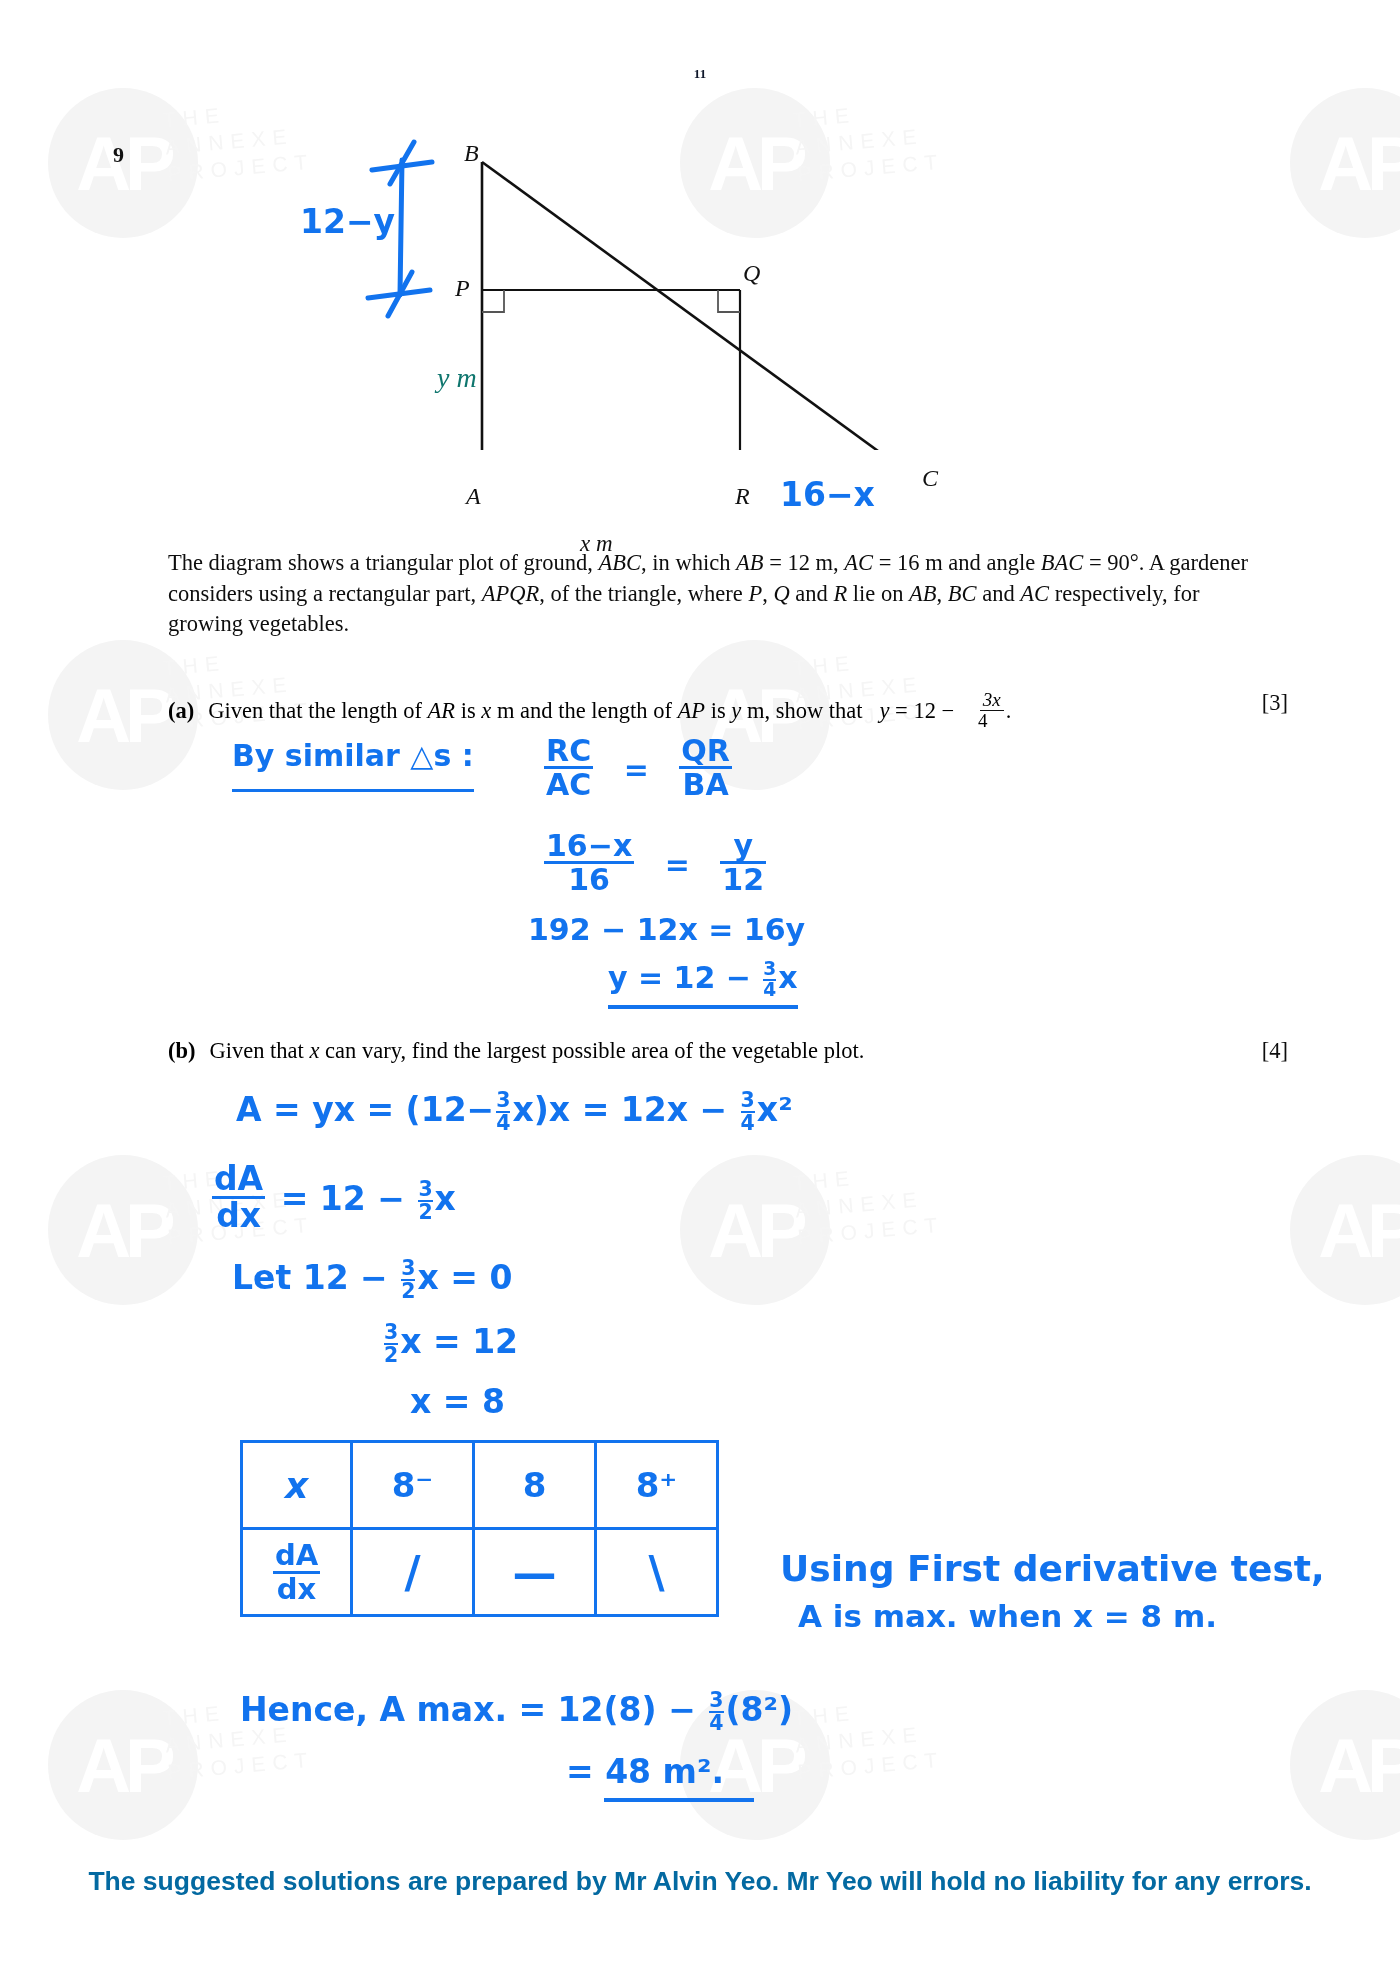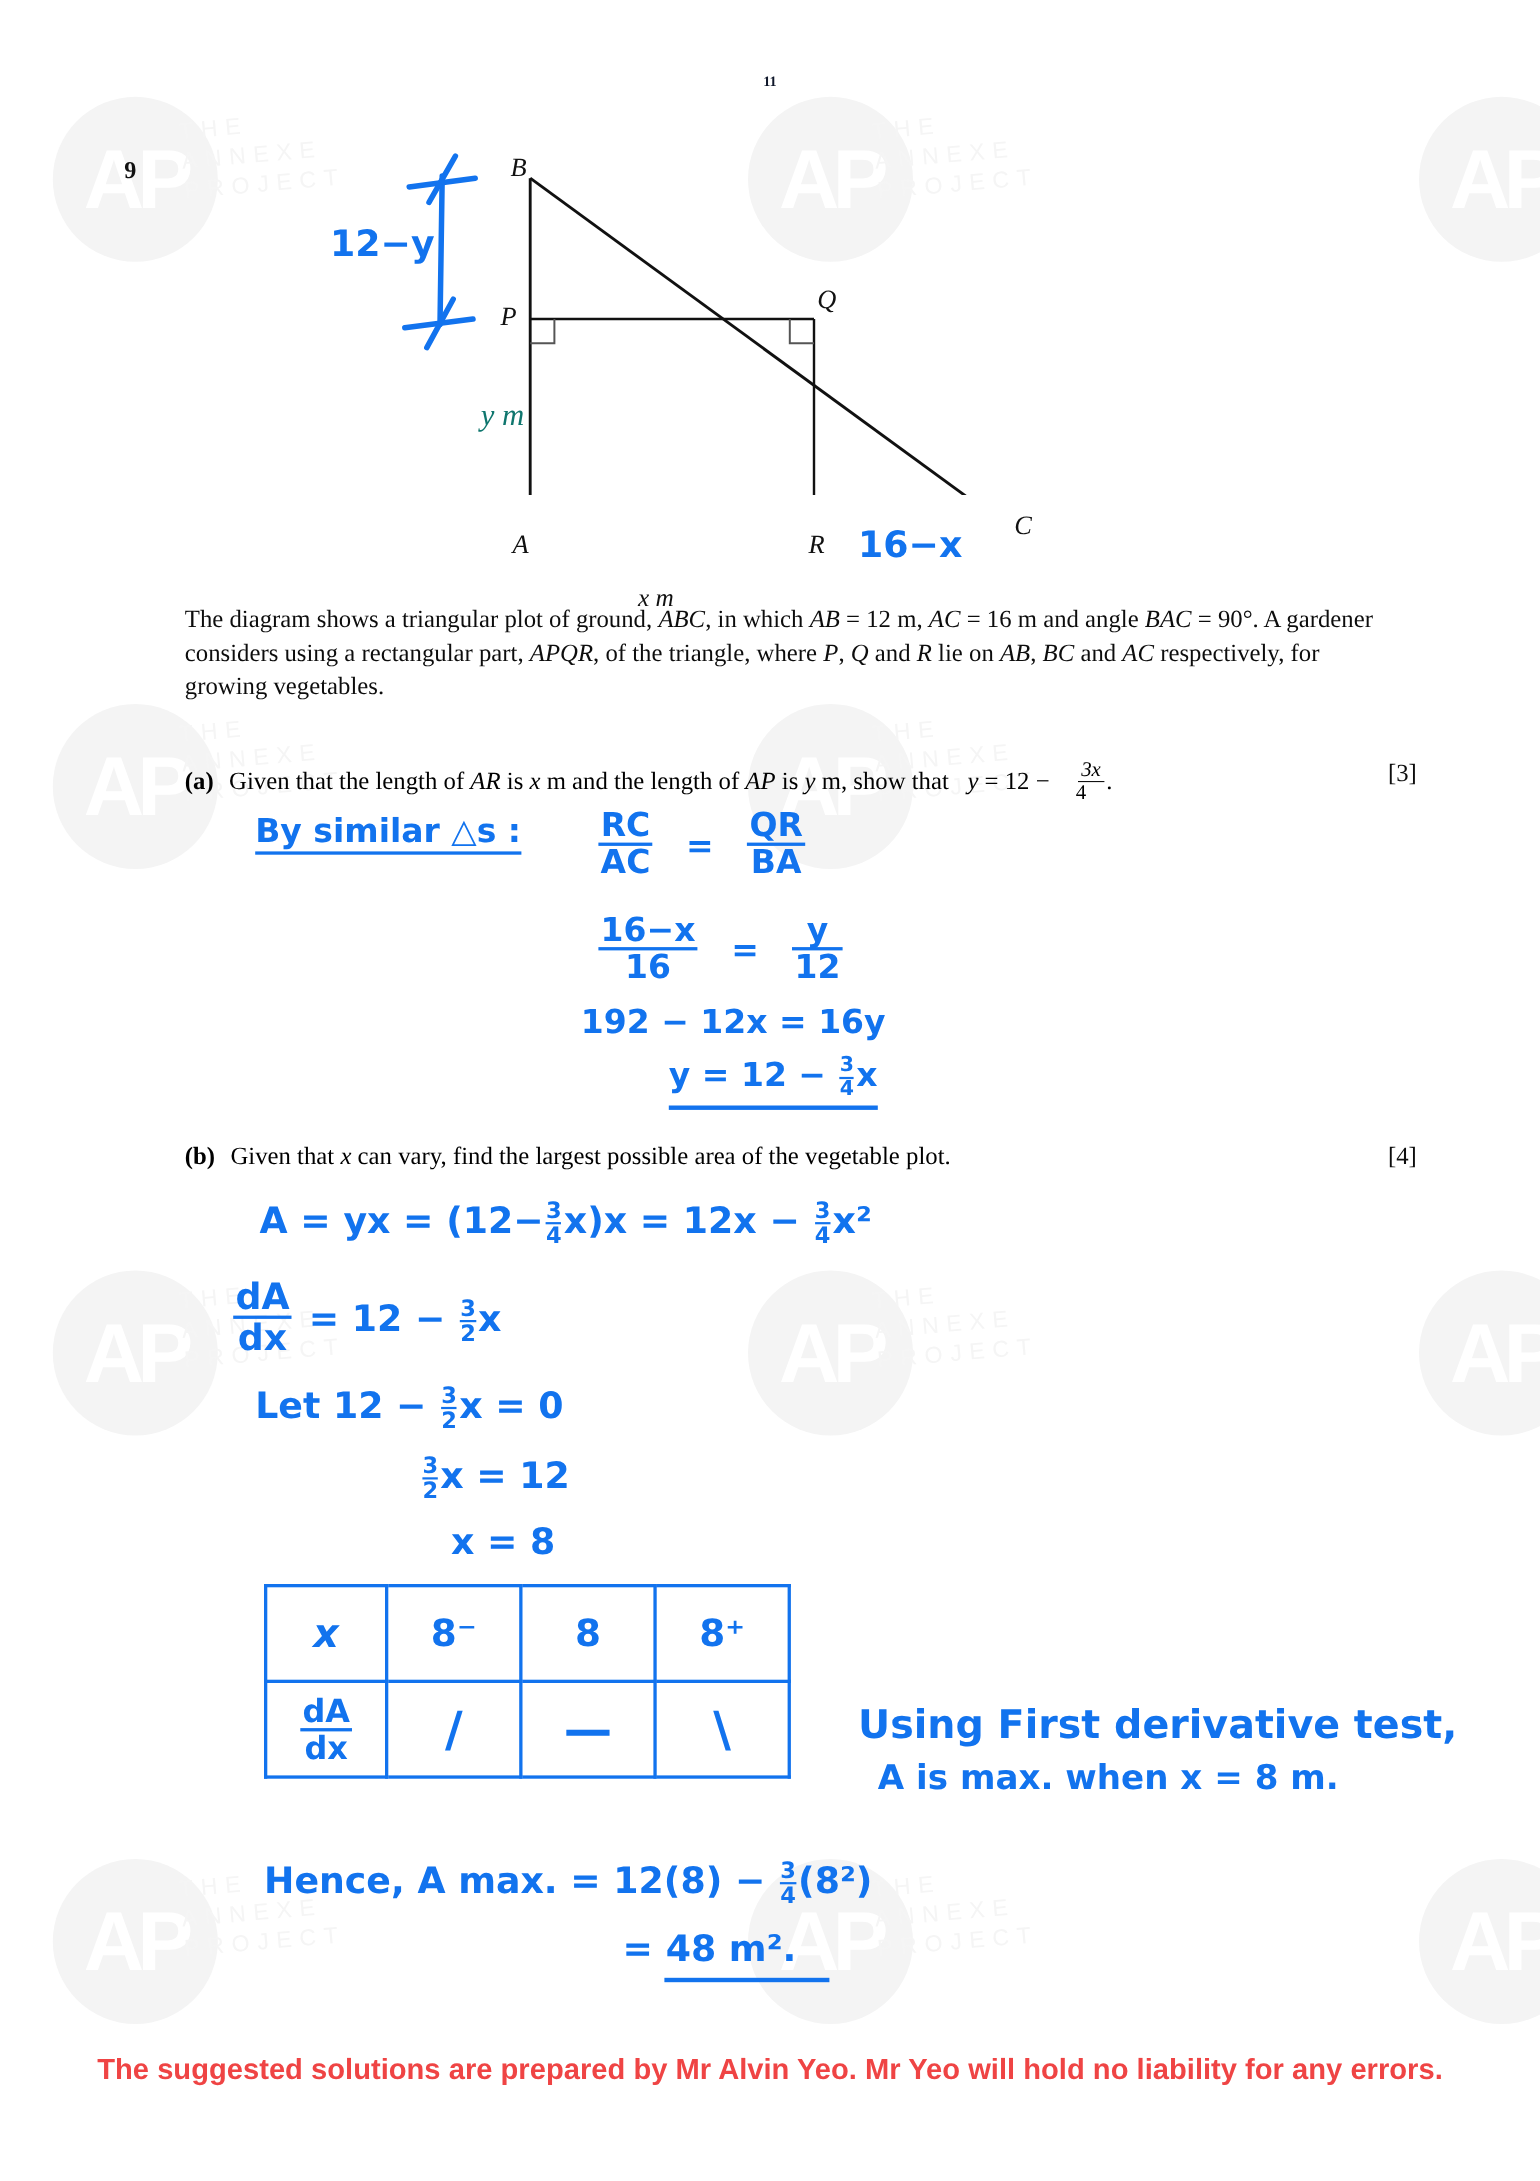--- a/index.html
+++ b/index.html
@@ -71,21 +71,21 @@
   .frac .num{display:block;border-bottom:1px solid #111;padding:0 3px;margin-left:18px;}
   .frac .den{display:block;padding:0 3px;}
 
   
   .hw{
     position:absolute;color:#1273ee;
     font-family:"DejaVu Sans", sans-serif;
     font-weight:bold;
     white-space:nowrap;
   }
-  .ul{border-bottom:3px solid #1273ee;padding-bottom:1px;}
+  .ul{border-bottom:3px solid #1273ee;padding-bottom:16px;}
 
   .hfrac{
     display:inline-block;text-align:center;vertical-align:-0.52em;
     line-height:1.04;margin:0 4px;
   }
   .hfrac > span{display:block;}
   .hfrac .n{border-bottom:3px solid #1273ee;padding:0 2px;}
   .hfrac .d{padding:0 2px;}
 
   .sfrac{
@@ -104,21 +104,21 @@
     color:#1273ee;
     font-family:"DejaVu Sans", sans-serif;
     font-weight:bold;
     text-align:center;vertical-align:middle;
   }
 
   
   .footer{
     position:absolute;left:50%;transform:translateX(-50%);top:1866px;
     font-family:"Liberation Sans", sans-serif;
-    font-weight:bold;font-size:26.5px;color:#ef4444;white-space:nowrap;
+    font-weight:bold;font-size:26.5px;color:#0369a1;white-space:nowrap;
   }
 </style>
 </head>
 <body>
 
 <div class="page">
 
   <div class="wm" style="left:48px;top:88px;">
     <div class="wm-circle">AP</div>
   </div>

